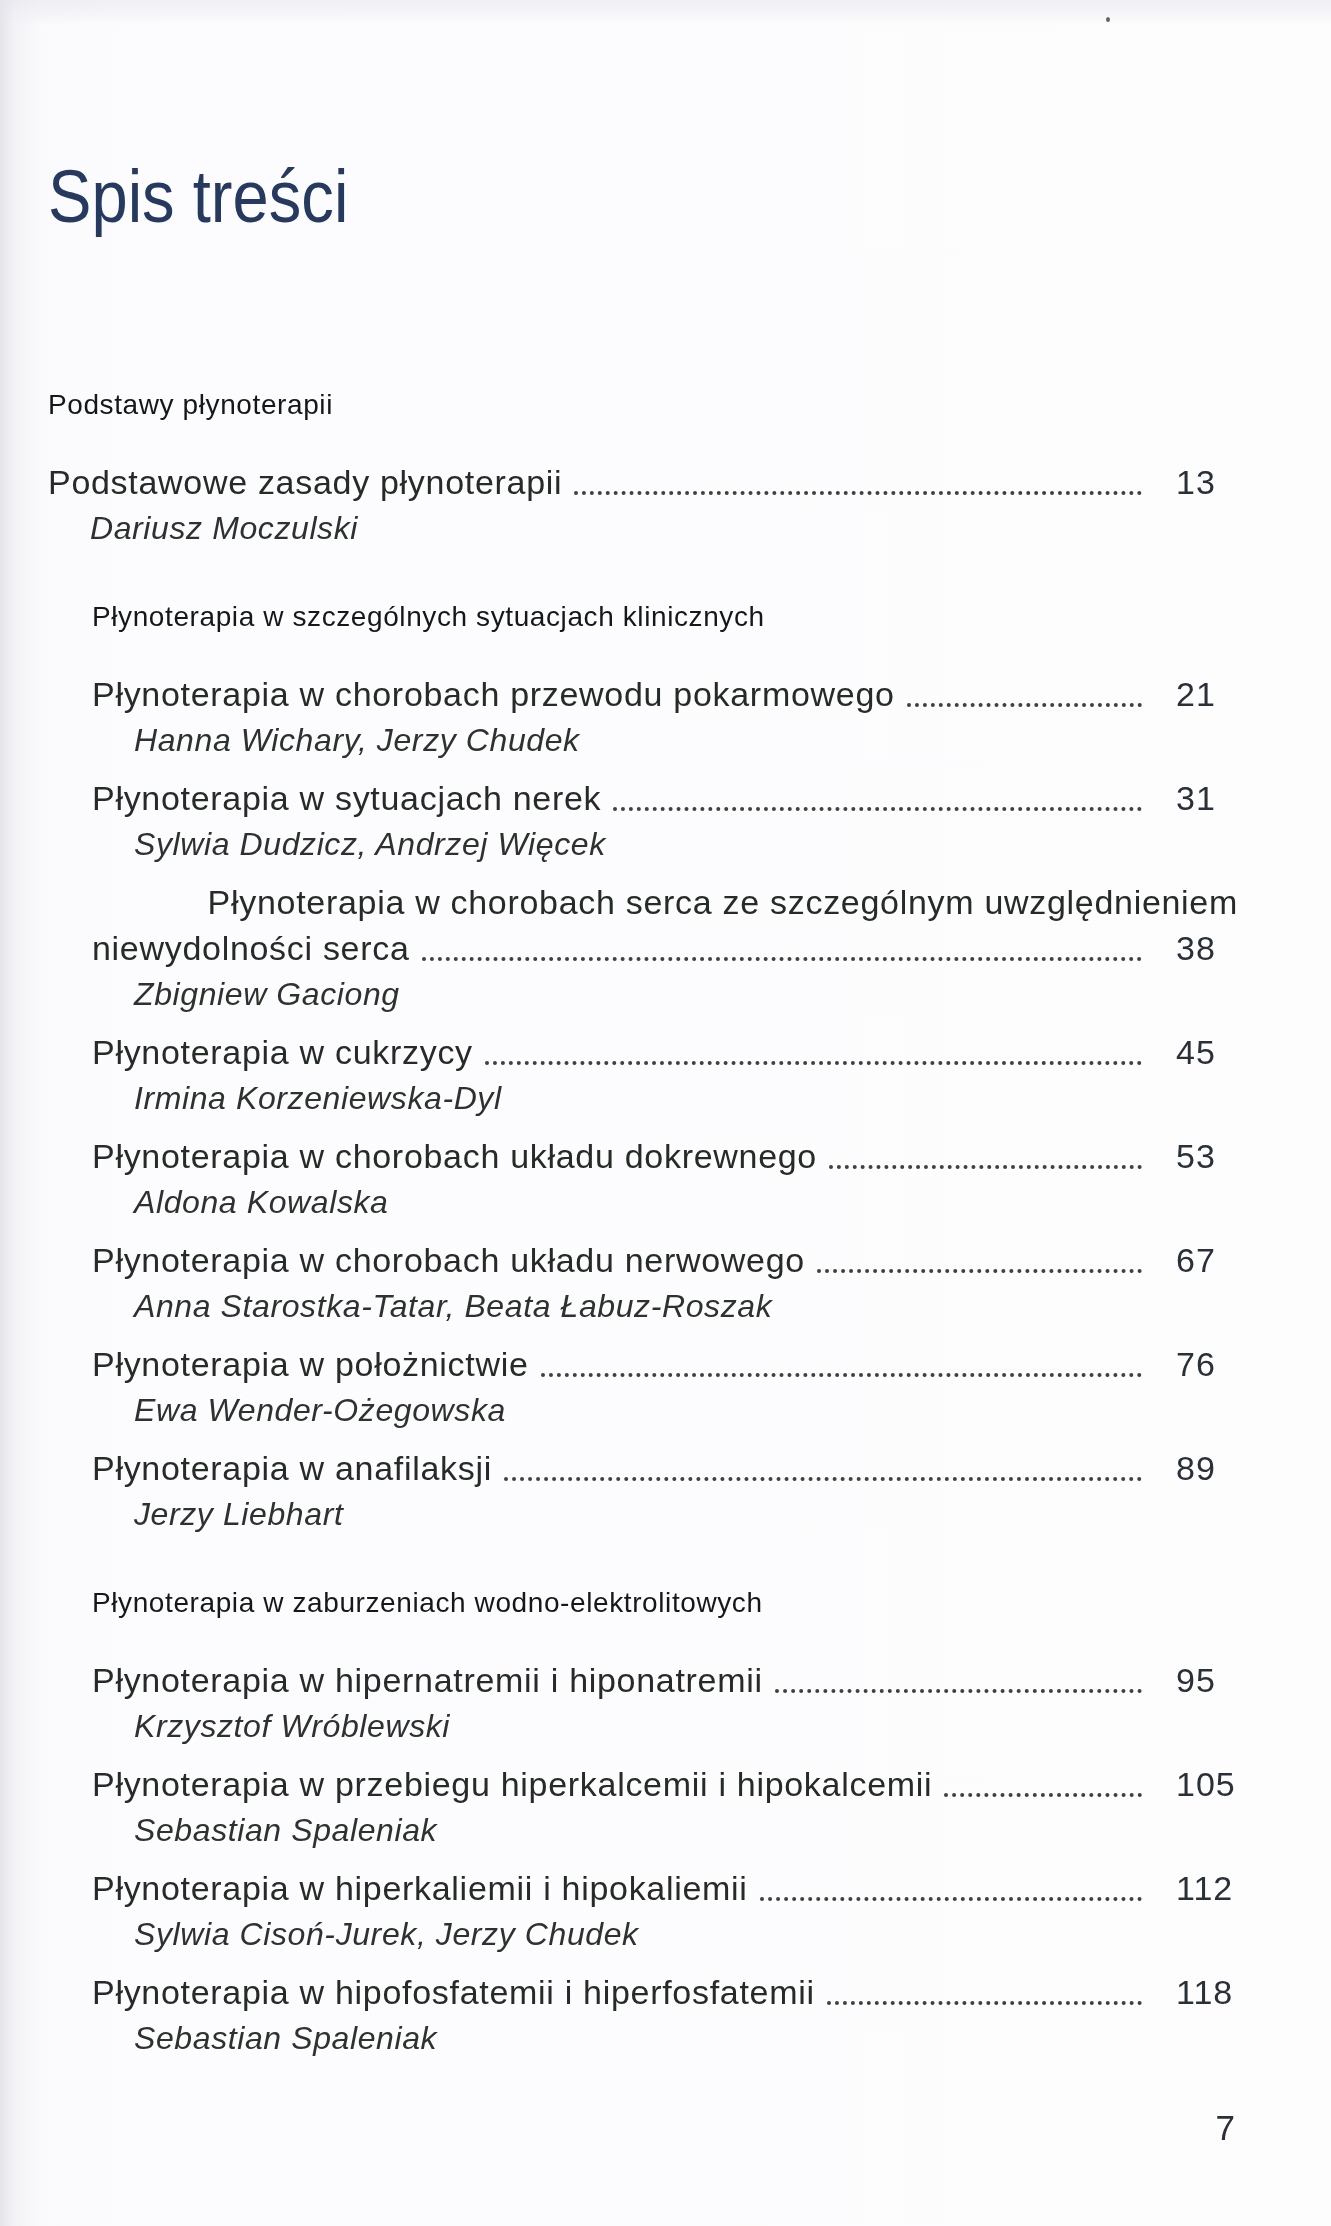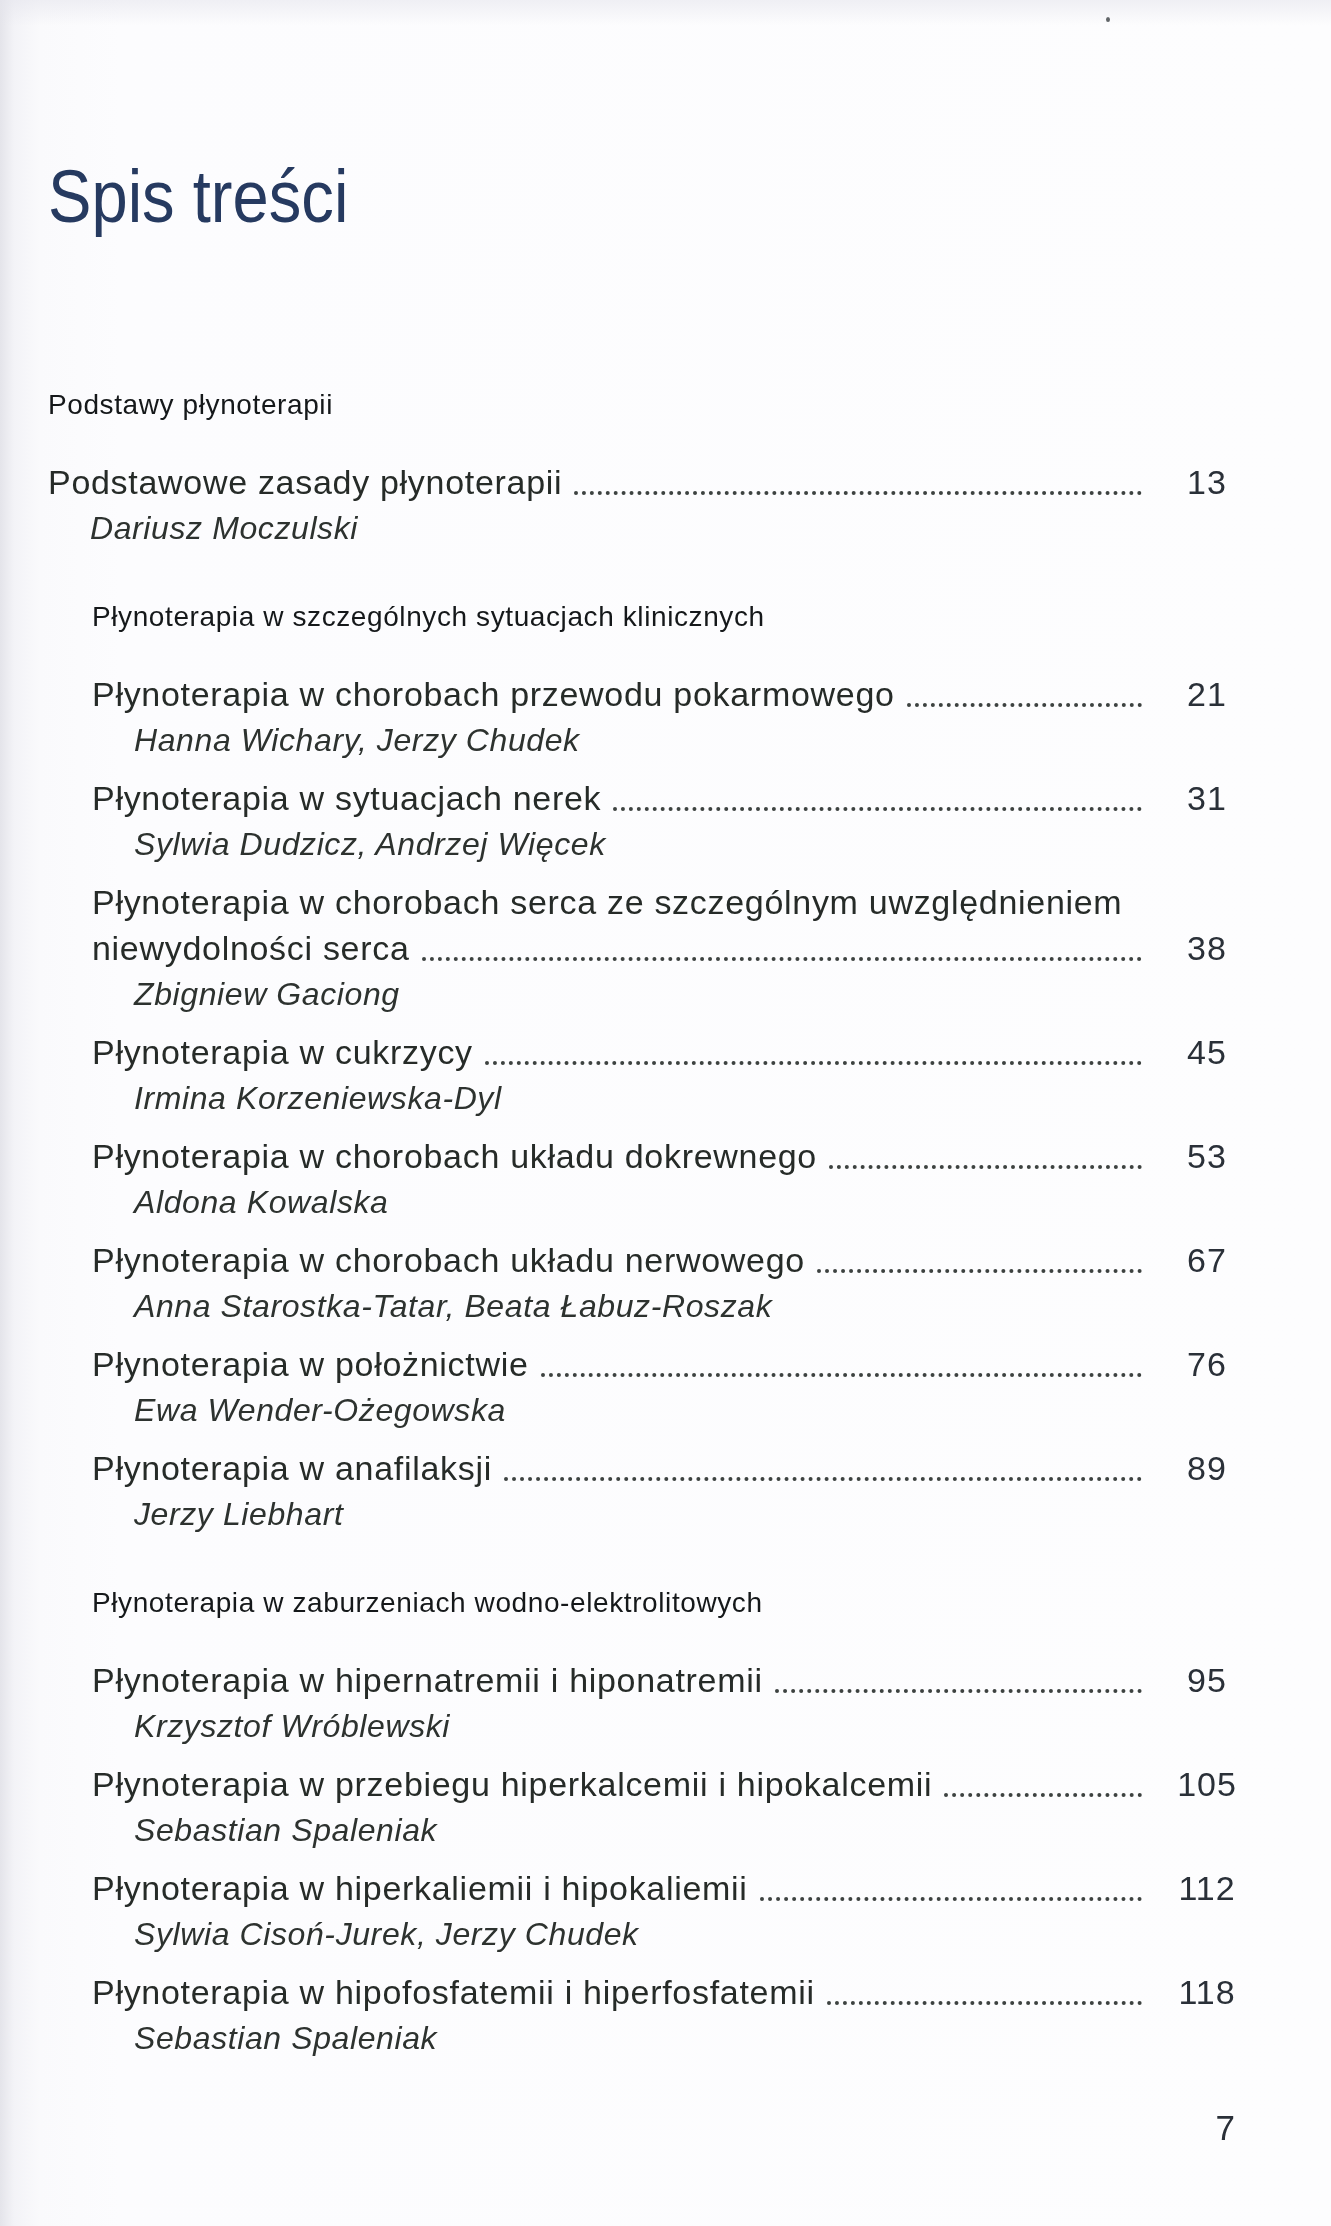--- a/index.html
+++ b/index.html
@@ -39,40 +39,41 @@
     letter-spacing: 0.6px;
     color: #15181a;
     margin-bottom: 31px;
   }
   .toc-entry { margin-bottom: 12px; }
   .entry-preline {
     font-size: 34px;
     line-height: 46px;
     letter-spacing: 0.7px;
     color: #262b28;
+    text-align: right;
   }
   .entry-line {
     display: flex;
     align-items: baseline;
     font-size: 34px;
     line-height: 46px;
     letter-spacing: 0.7px;
     color: #262b28;
   }
   .entry-title { white-space: nowrap; }
   .leader {
     flex: 1;
     min-width: 40px;
     border-bottom: 4px dotted #3d4240;
     align-self: flex-end;
     margin: 0 34px 10px 12px;
   }
   .entry-page {
     min-width: 62px;
-    text-align: center;
+    text-align: left;
     color: #2a3038;
     letter-spacing: 1px;
   }
   .entry-authors {
     font-size: 32px;
     line-height: 46px;
     letter-spacing: 0.6px;
     font-style: italic;
     color: #2d322f;
     margin-left: 42px;

